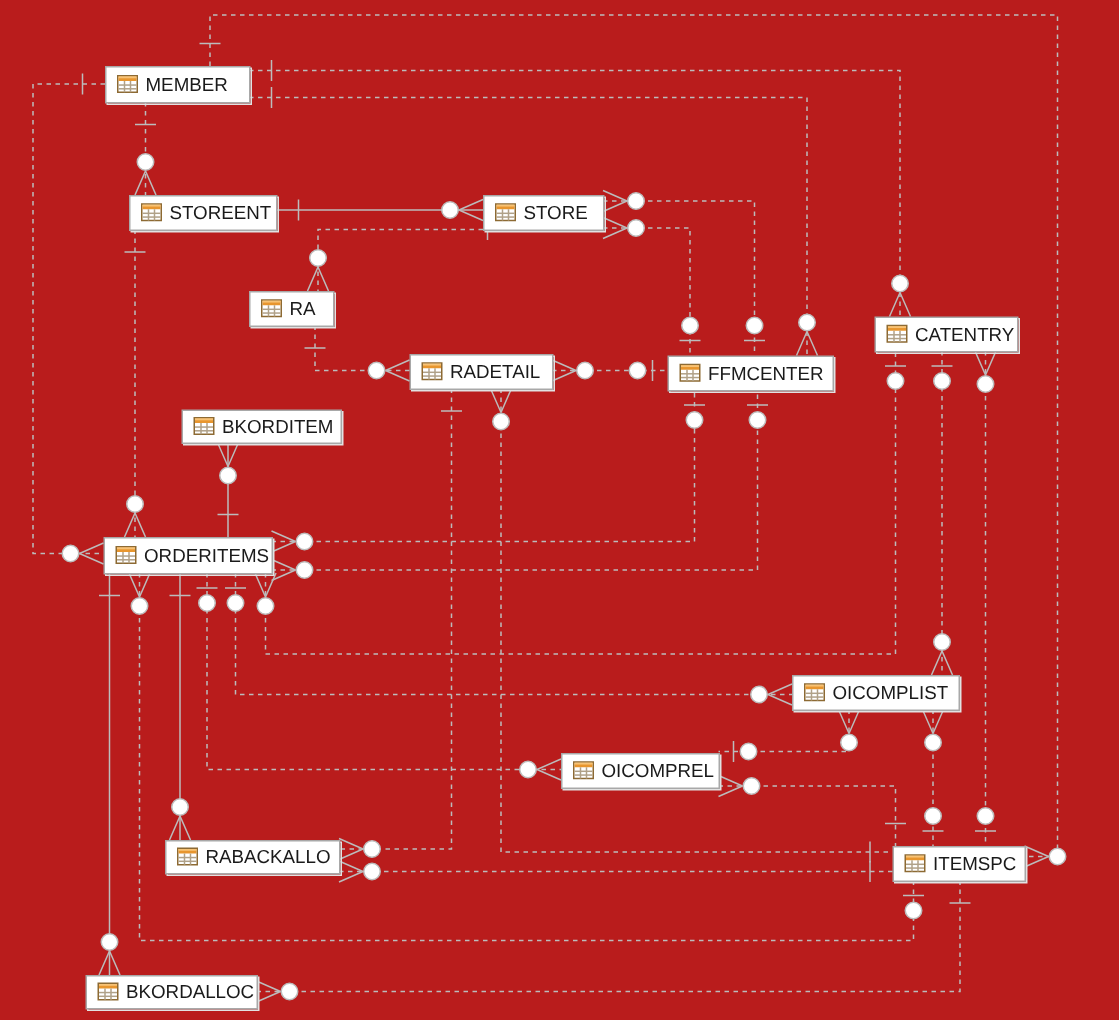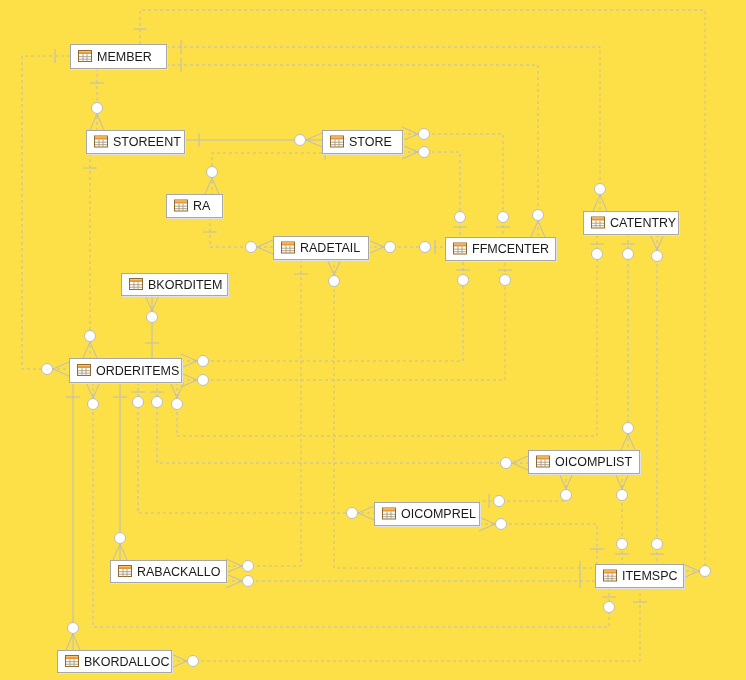--- a/index.html
+++ b/index.html
@@ -1,16 +1,16 @@
 <!DOCTYPE html>
 <html><head>
 <meta charset="utf-8">
 <style>
   html,body{margin:0;padding:0;background:#ffffff;}
-  #stage{position:relative;width:746px;height:680px;background:#fde047;overflow:hidden;
+  #stage{position:relative;width:746px;height:680px;background:#b91c1c;overflow:hidden;
          font-family:"Liberation Sans", sans-serif;}
   svg text{font-family:"Liberation Sans", sans-serif;font-size:12.5px;fill:#1a1a1a;}
   svg{display:block;}
 </style>
 </head>
 <body>
 
 <div id="stage">
   <svg id="erd" width="746" height="680" viewBox="0 0 746 680" xmlns="http://www.w3.org/2000/svg">
     <g id="rel-layer">

